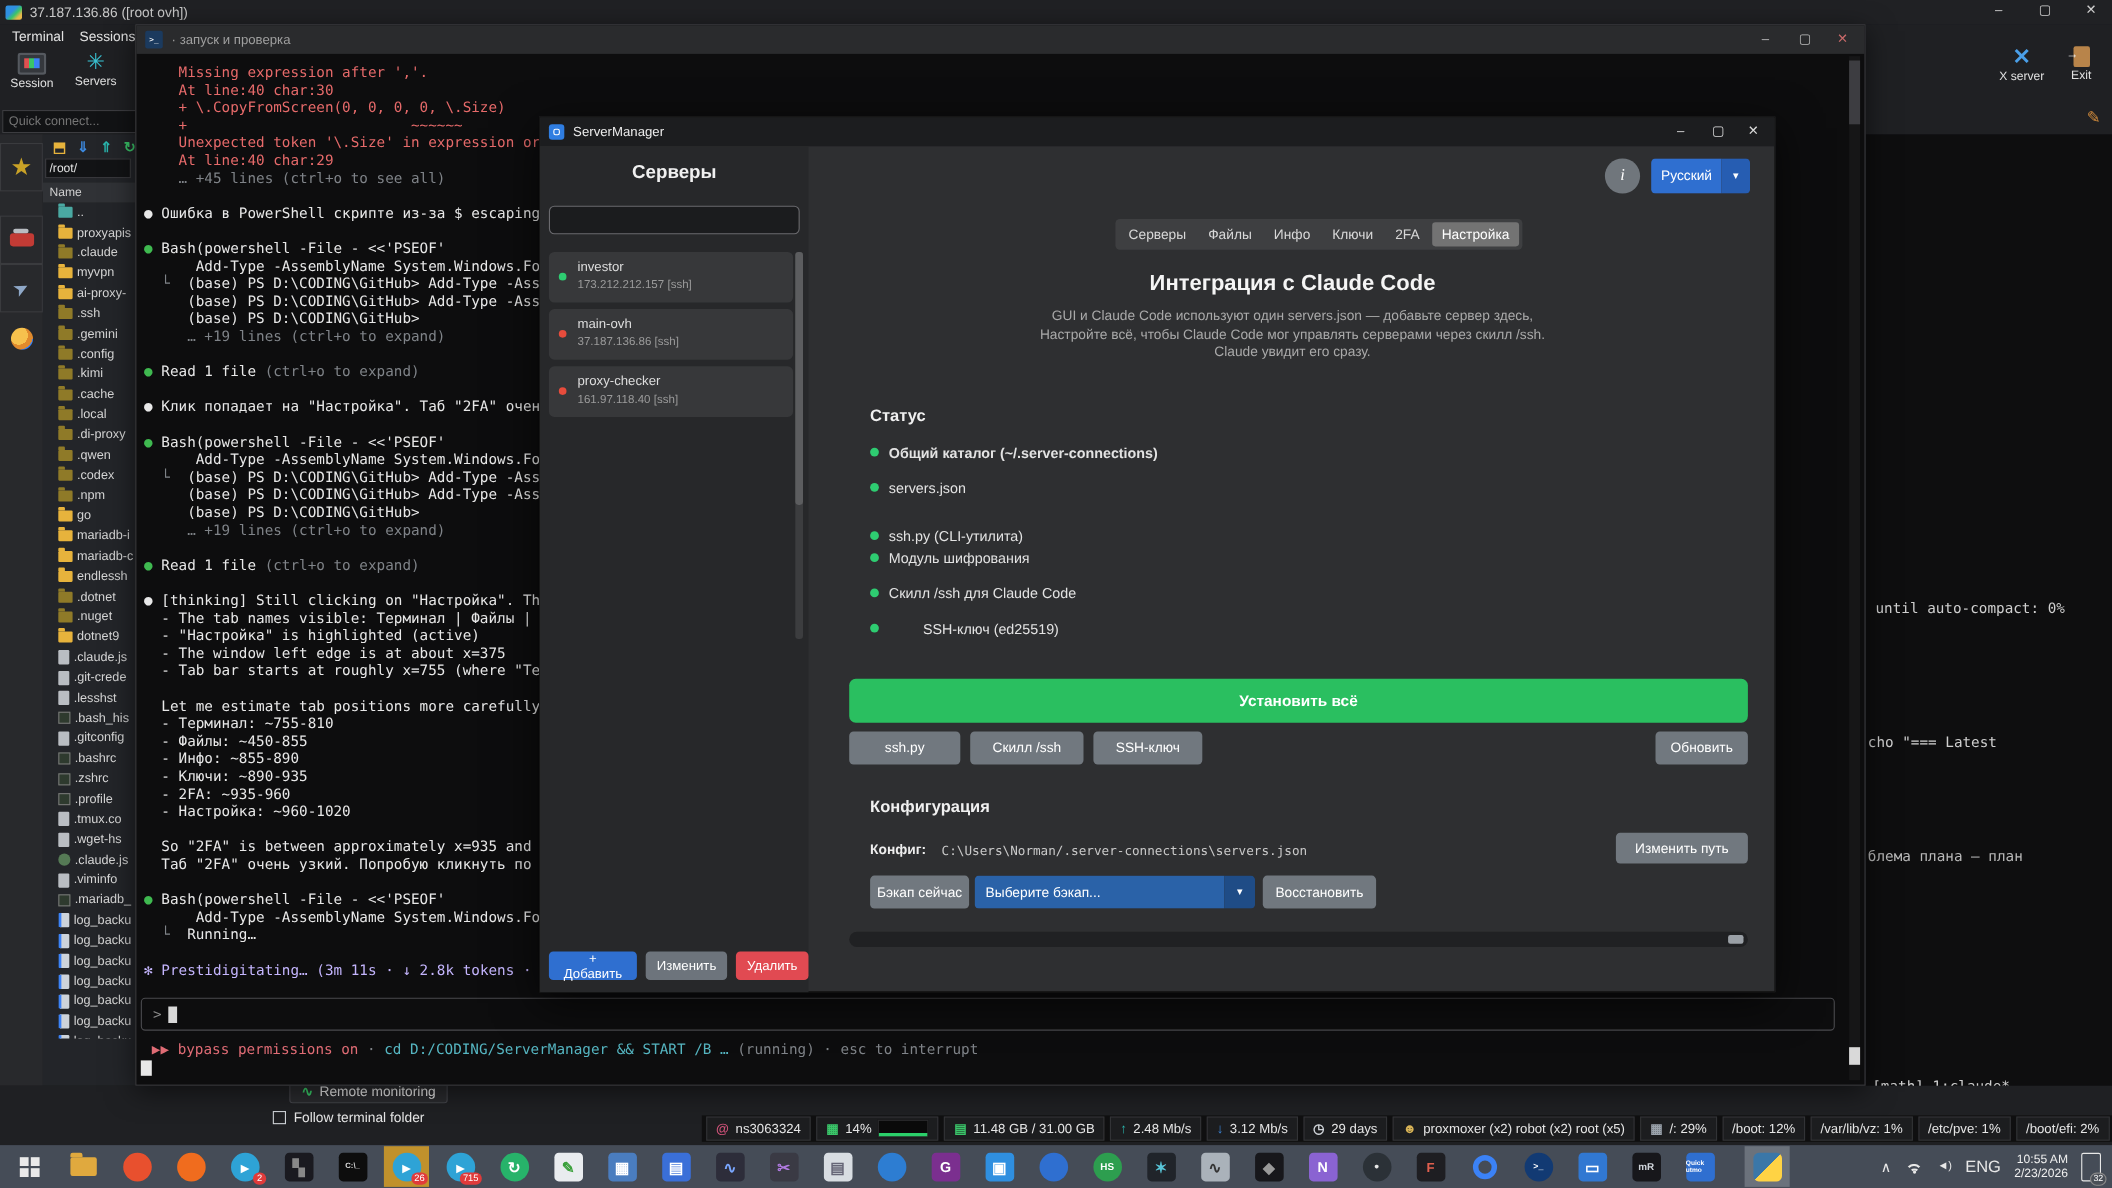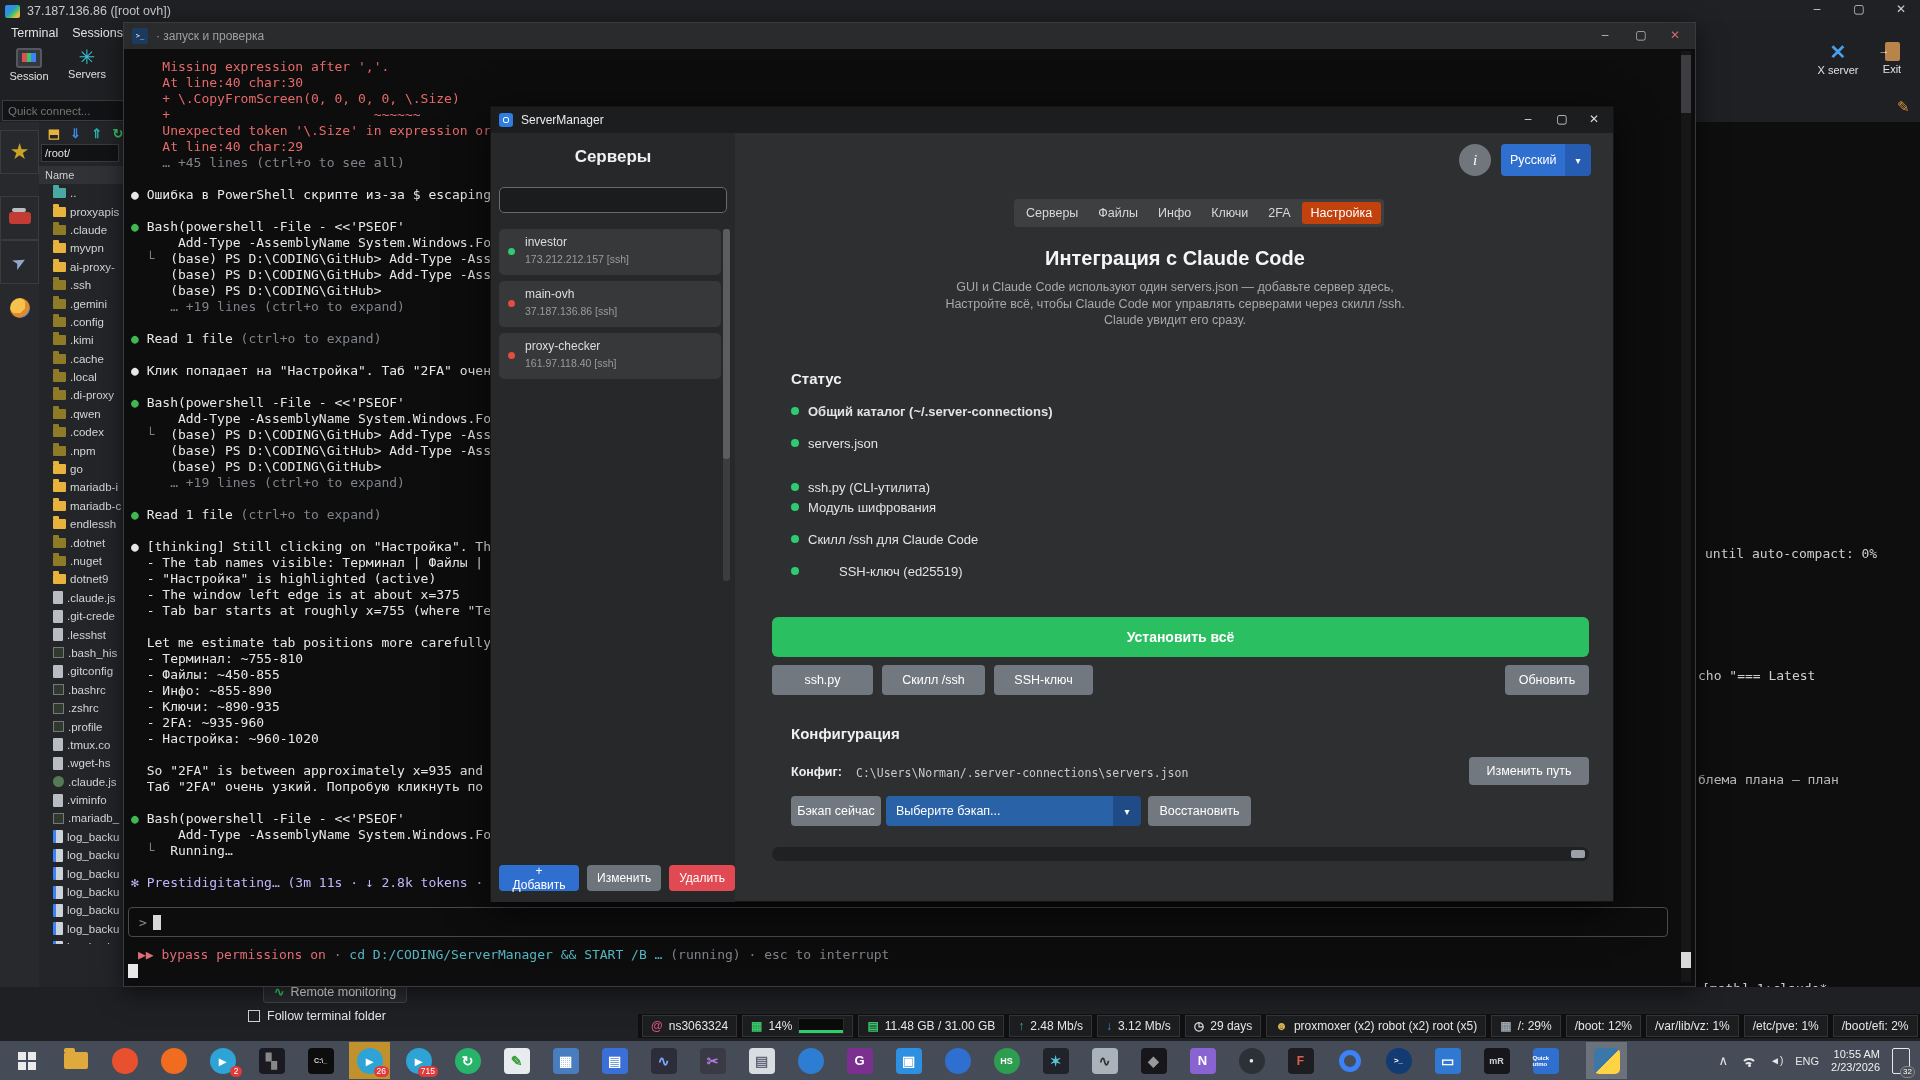--- a/index.html
+++ b/index.html
@@ -111,21 +111,21 @@
   .b-lblue{background:#3b82f6}
   .sm-main{position:absolute;left:244px;top:26px;width:880px;height:769px}
   .info-btn{position:absolute;left:724px;top:11px;width:32px;height:32px;border-radius:50%;background:#70767c;
     color:#fff;font-size:15px;text-align:center;line-height:32px;font-style:italic;font-family:"Liberation Serif",serif}
   .lang-dd{position:absolute;left:766px;top:11px;width:90px;height:32px;border-radius:4px;overflow:hidden;display:flex}
   .lang-main{flex:1;background:#2f6fd0;color:#fff;font-size:12.5px;display:flex;align-items:center;padding-left:9px}
   .lang-chev{width:26px;background:#265db2;color:#fff;display:flex;align-items:center;justify-content:center;font-size:10px}
   .sm-tabs{position:absolute;left:279px;top:66px;height:28px;background:#3e3f41;border-radius:4px;
     display:flex;align-items:center;padding:0 3px;gap:2px}
   .tab{font-size:12.5px;color:#d8d8d8;padding:4px 9px;border-radius:3px;white-space:nowrap}
-  .tab.active{background:#c2410c;color:#fff}
+  .tab.active{background:#737373;color:#fff}
   .sm-h1{position:absolute;left:0;top:114px;width:880px;text-align:center;font-size:20px;font-weight:bold;color:#f5f5f5}
   .sm-desc{position:absolute;left:0;top:146px;width:880px;text-align:center;font-size:12.5px;color:#a9a9a9;line-height:16.5px}
   .sm-content{position:absolute;left:37px;top:0;width:817px;height:769px}
   .sm-h2{font-weight:bold;font-size:15px;color:#f0f0f0;position:absolute;left:19px}
   .st-item{position:absolute;left:19px;display:flex;align-items:center;gap:9px;font-size:13px;color:#e3e3e3;height:20px}
   .st-dot{width:8px;height:8px;border-radius:50%;background:#2ecc71;flex:none}
   .install{position:absolute;left:0;top:484px;width:817px;height:40px;background:#2abf60;border-radius:6px;
     color:#fff;font-weight:bold;font-size:14px;display:flex;align-items:center;justify-content:center}
   .smallrow{position:absolute;left:0;top:532px;width:817px;height:30px}
   .sb{position:absolute;top:0;height:30px;border-radius:4px;background:#71787f;color:#fff;font-size:12.5px;
@@ -769,21 +769,21 @@
         </div>
       </div>
     <div class="tray">
       <span class="glyph">∧</span>
       <span class="wifi">
           <i class="a1"></i>
           <i class="a2"></i>
           <i class="dotp"></i>
         </span>
       <span class="glyph" style="font-size:10px">◄)</span>
-      <span class="glyph" style="font-size:11px">ENG</span>
+      <span class="glyph" style="font-size:15px">ENG</span>
       <span class="clockblk">
         <div>10:55 AM</div>
         <div>2/23/2026</div>
       </span>
       <span class="notif">
         <span class="nbadge">32</span>
       </span>
     </div>
   </div>
 

